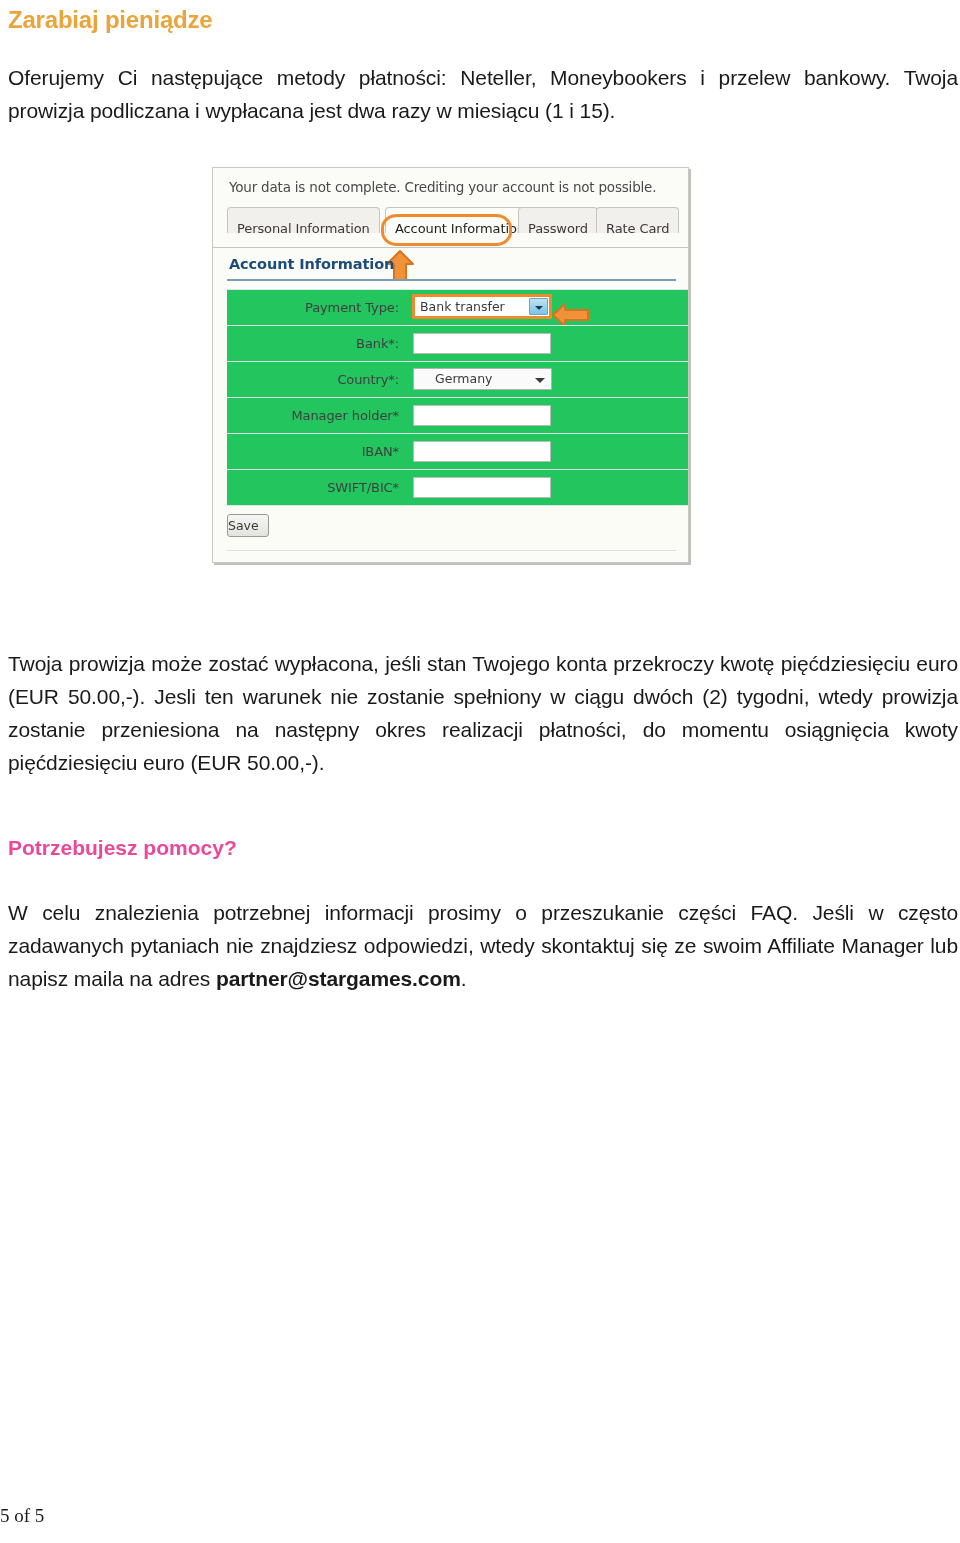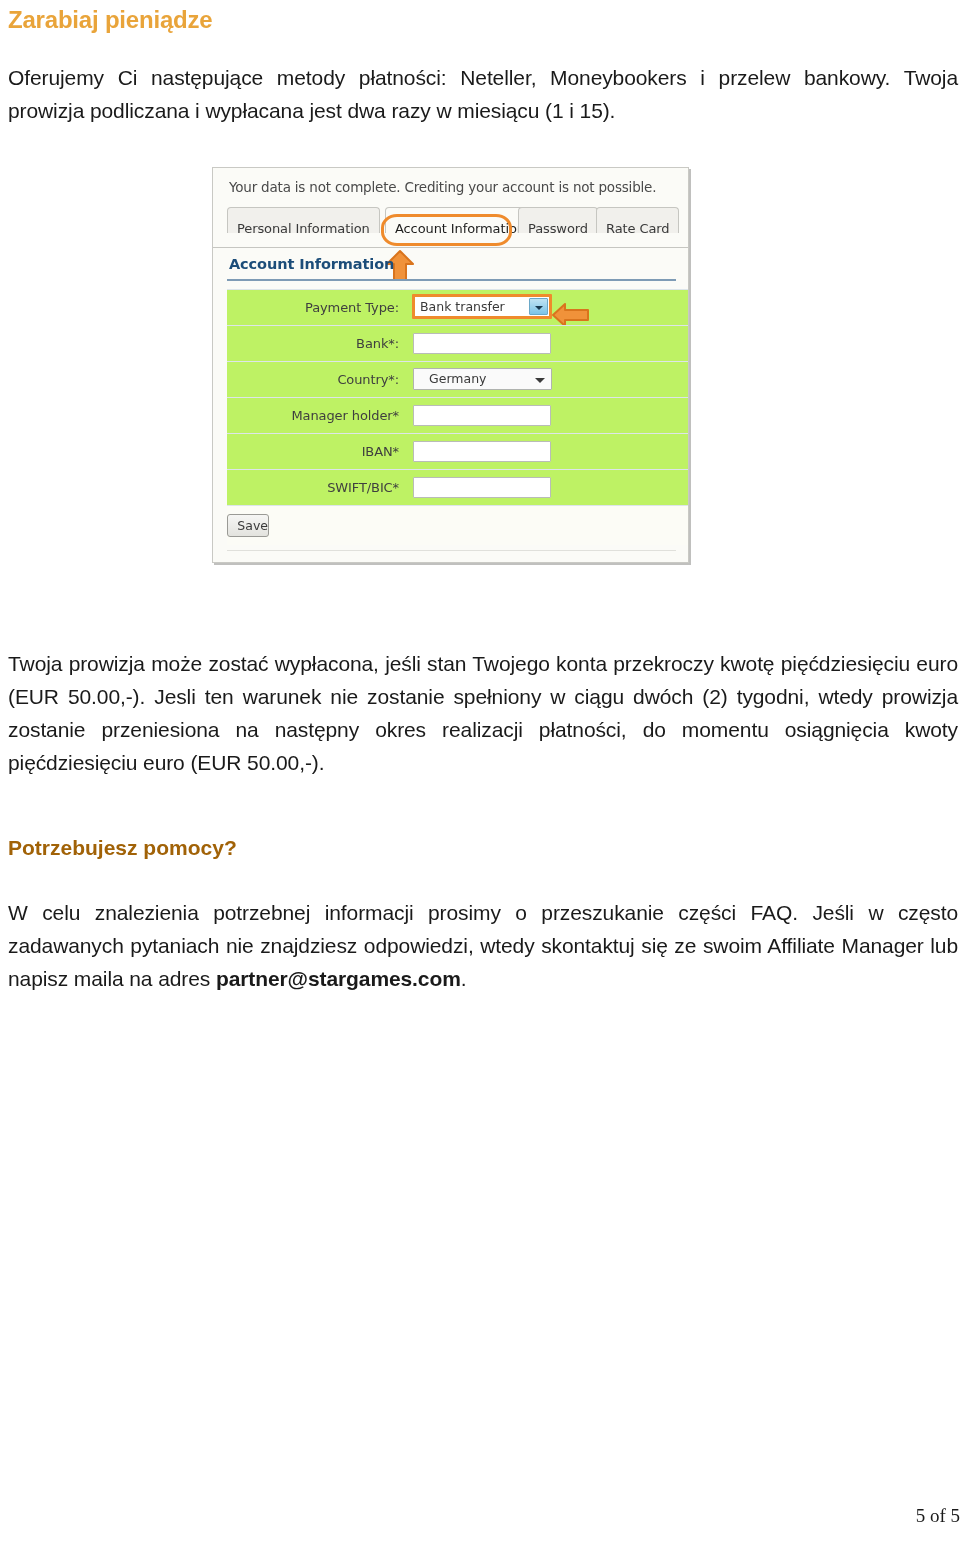--- a/index.html
+++ b/index.html
@@ -50,31 +50,31 @@
   .p-intro  { top: 61px; }
   .p-mid    { top: 647px; }
   .p-help   { top: 896px; }
 
   .doc-h2 {
     position: absolute;
     left: 8px;
     top: 834px;
     font-size: 21px;
     font-weight: bold;
-    color: #a16207;
+    color: #ec4899;
     line-height: 28px;
     white-space: nowrap;
   }
 
   .footer-page {
     position: absolute;
     left: 0;
     top: 1505px;
     width: 960px;
-    text-align: right;
+    text-align: left;
     font-family: "Liberation Serif", serif;
     font-size: 19px;
     color: #1a1a1a;
   }
 
   .bold { font-weight: bold; }
 
   
   .shot {
     position: absolute;
@@ -188,21 +188,21 @@
     width: 39px;
     height: 26px;
   }
 
   
   .frow {
     position: absolute;
     left: 14px;
     width: 463px;
     height: 36px;
-    background: #bef264;
+    background: #22c55e;
     border-top: 1px solid #dde5ea;
   }
   .frow.r0 { top: 121px; }
   .frow.r1 { top: 157px; }
   .frow.r2 { top: 193px; }
   .frow.r3 { top: 229px; }
   .frow.r4 { top: 265px; }
   .frow.r5 { top: 301px; }
   .frow.r6 { top: 337px; height: 40px; background: #fcfcf6; }
 
@@ -234,21 +234,21 @@
     left: 186px;
     top: 6px;
     width: 139px;
     height: 22px;
     background: #fafafa;
     border: 1px solid #b0b3af;
     border-radius: 1px;
     font-size: 12.5px;
     color: #3a3a3a;
     line-height: 20px;
-    padding-left: 15px;
+    padding-left: 21px;
     white-space: nowrap;
     overflow: hidden;
   }
   .fselect .caret {
     position: absolute;
     right: 6px;
     top: 9px;
     width: 0; height: 0;
     border-left: 5px solid transparent;
     border-right: 5px solid transparent;
@@ -291,21 +291,21 @@
     left: 14px;
     top: 346px;
     width: 42px;
     height: 23px;
     background: linear-gradient(#f6f6f4, #e3e3de);
     border: 1px solid #9a9a95;
     border-radius: 3px;
     font-size: 12.5px;
     color: #3a3a3a;
     line-height: 21px;
-    text-align: right;
+    text-align: left;
   }
 
   .shot-bottom-rule {
     position: absolute;
     left: 14px;
     top: 382px;
     width: 449px;
     height: 1px;
     background: #e0e0db;
   }

